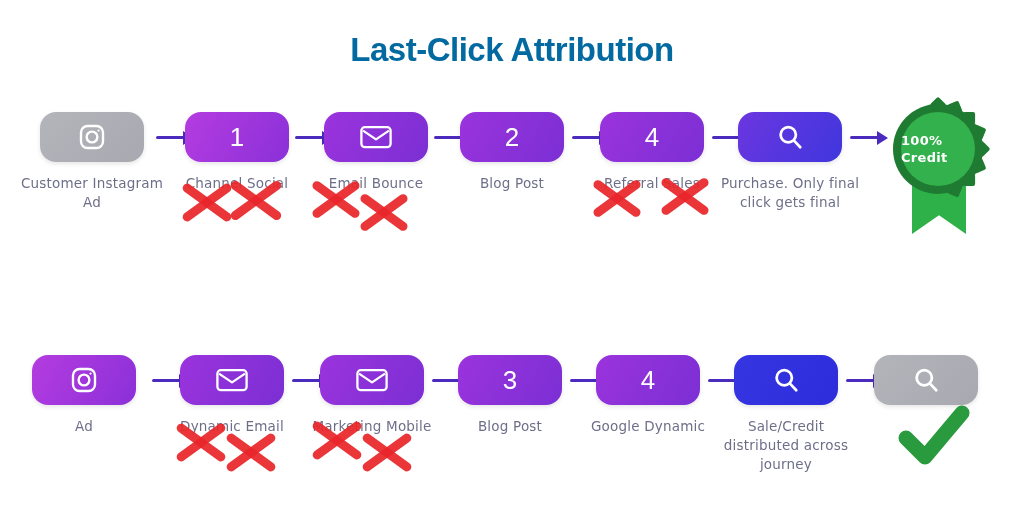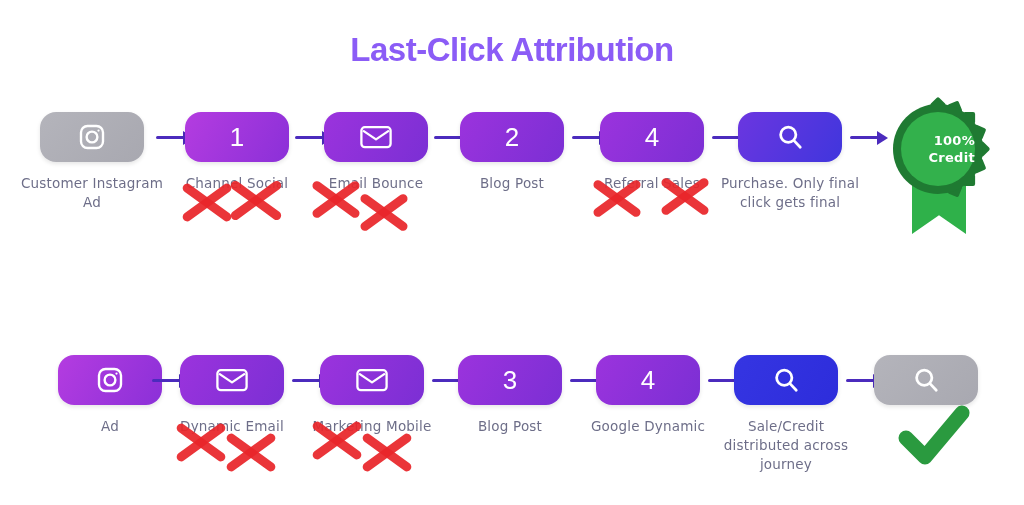--- a/index.html
+++ b/index.html
@@ -20,21 +20,21 @@
     background: #ffffff;
     overflow: hidden;
   }
 
   
   .section-title {
     position: absolute;
     left: 0;
     width: 1024px;
     text-align: center;
-    color: #8b5cf6;
+    color: #0369a1;
     font-weight: bold;
     letter-spacing: -0.5px;
     font-size: 33px;
     line-height: 40px;
     white-space: nowrap;
   }
   #title-lastclick { top: 30px; }
   #title-fulljourney { top: 274px; font-size: 32px; }
 
   
@@ -191,21 +191,21 @@
   .rosette-inner {
     position: absolute;
     left: 11px;
     top: 10px;
     width: 74px;
     height: 74px;
     background: #33b14c;
     border-radius: 50%;
     display: flex;
     flex-direction: column;
-    align-items: flex-end;
+    align-items: flex-start;
     justify-content: center;
   }
   .rosette-inner .badge-line {
     color: #ffffff;
     font-size: 13px;
     line-height: 17px;
     font-family: "DejaVu Sans", sans-serif;
     font-weight: bold;
     filter: blur(0.3px);
     letter-spacing: 0.3px;
@@ -351,21 +351,21 @@
     <div class="rosette-outer"></div>
     <div class="rosette-inner">
       <div class="badge-line">100%</div>
       <div class="badge-line">Credit</div>
     </div>
   </div>
 
 
   <div class="flow-row" id="row-fulljourney">
 
-    <div class="node" style="left:58px">
+    <div class="node" style="left:32px">
       <div class="pill purple">
         <span>
           <svg width="30" height="30" viewBox="0 0 24 24" fill="none" stroke="#ffffff" stroke-width="1.9">
             <rect x="3.2" y="3.2" width="17.6" height="17.6" rx="5.2"></rect>
             <circle cx="12" cy="12" r="4.3"></circle>
             <circle cx="17.2" cy="6.8" r="0.9" fill="#ffffff" stroke="none"></circle>
           </svg>
         </span>
       </div>
       <div class="node-label">Ad</div>

